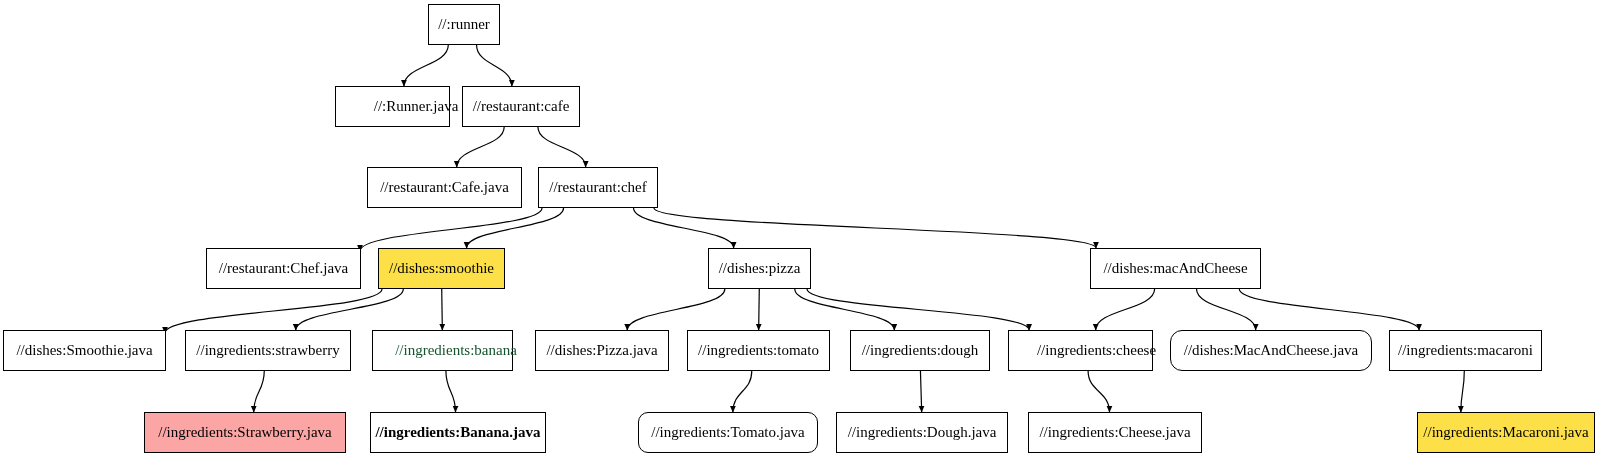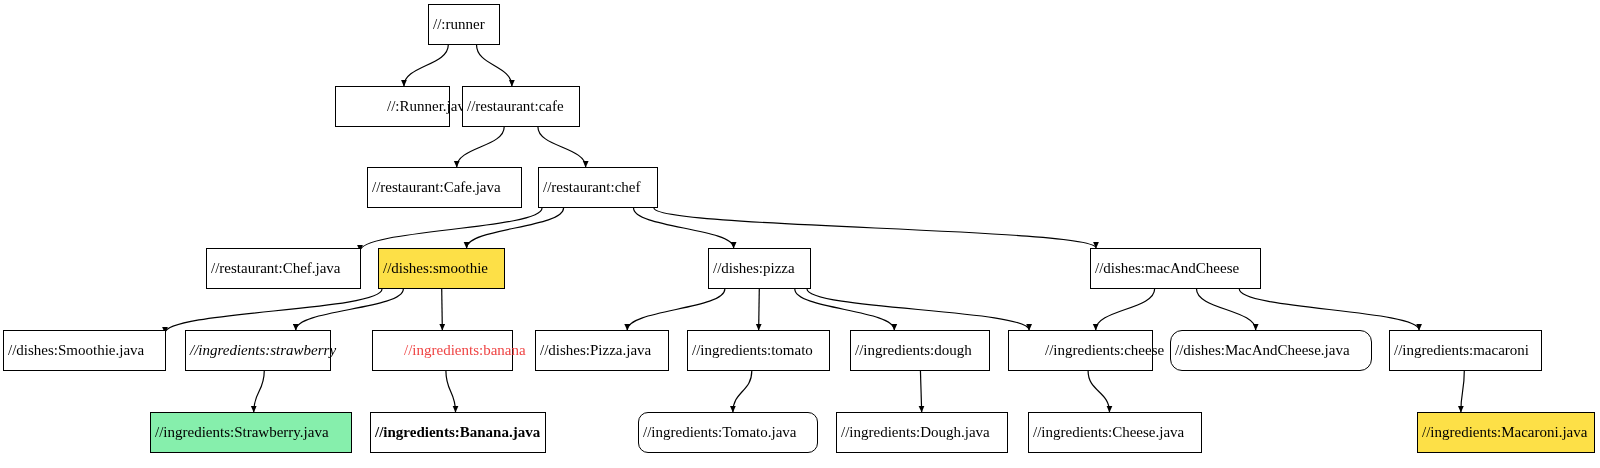--- a/index.html
+++ b/index.html
@@ -30,21 +30,21 @@
     width: 1600px;
     height: 468px;
   }
   .graph-node {
     position: absolute;
     box-sizing: border-box;
     border: 1px solid #000000;
     background: #ffffff;
     display: flex;
     align-items: center;
-    justify-content: flex-start;
+    justify-content: center;
     font-size: 15px;
     color: #000000;
     line-height: 1;
     white-space: nowrap;
     letter-spacing: 0px;
   }
   .node-label {
     display: block;
     padding: 0 4px;
   }
@@ -108,45 +108,45 @@
       </div>
       <div class="graph-node" style="left: 708px; top: 248px; width: 103px; height: 41px; border-color: rgb(0, 0, 0); background: rgb(255, 255, 255); color: rgb(0, 0, 0);">
         <span class="node-label">//dishes:pizza</span>
       </div>
       <div class="graph-node" style="left: 1090px; top: 248px; width: 171px; height: 41px; border-color: rgb(0, 0, 0); background: rgb(255, 255, 255); color: rgb(0, 0, 0);">
         <span class="node-label">//dishes:macAndCheese</span>
       </div>
       <div class="graph-node" style="left: 3px; top: 330px; width: 163px; height: 41px; border-color: rgb(0, 0, 0); background: rgb(255, 255, 255); color: rgb(0, 0, 0);">
         <span class="node-label">//dishes:Smoothie.java</span>
       </div>
-      <div class="graph-node" style="left: 185px; top: 330px; width: 146px; height: 41px; border-color: rgb(0, 0, 0); background: rgb(255, 255, 255); color: rgb(0, 0, 0); font-style: italic;">
+      <div class="graph-node" style="left: 185px; top: 330px; width: 166px; height: 41px; border-color: rgb(0, 0, 0); background: rgb(255, 255, 255); color: rgb(0, 0, 0);">
         <span class="node-label">//ingredients:strawberry</span>
       </div>
-      <div class="graph-node" style="left: 372px; top: 330px; width: 141px; height: 41px; border-color: rgb(0, 0, 0); background: rgb(255, 255, 255); color: #ef4444; padding-left: 27px;">
+      <div class="graph-node" style="left: 372px; top: 330px; width: 141px; height: 41px; border-color: rgb(0, 0, 0); background: rgb(255, 255, 255); color: #14532d; padding-left: 27px;">
         <span class="node-label">//ingredients:banana</span>
       </div>
       <div class="graph-node" style="left: 535px; top: 330px; width: 134px; height: 41px; border-color: rgb(0, 0, 0); background: rgb(255, 255, 255); color: rgb(0, 0, 0);">
         <span class="node-label">//dishes:Pizza.java</span>
       </div>
       <div class="graph-node" style="left: 687px; top: 330px; width: 143px; height: 41px; border-color: rgb(0, 0, 0); background: rgb(255, 255, 255); color: rgb(0, 0, 0);">
         <span class="node-label">//ingredients:tomato</span>
       </div>
       <div class="graph-node" style="left: 850px; top: 330px; width: 140px; height: 41px; border-color: rgb(0, 0, 0); background: rgb(255, 255, 255); color: rgb(0, 0, 0);">
         <span class="node-label">//ingredients:dough</span>
       </div>
       <div class="graph-node" style="left: 1008px; top: 330px; width: 145px; height: 41px; border-color: rgb(0, 0, 0); background: rgb(255, 255, 255); color: rgb(0, 0, 0); padding-left: 32px;">
         <span class="node-label">//ingredients:cheese</span>
       </div>
       <div class="graph-node" style="left: 1170px; top: 330px; width: 202px; height: 41px; border-color: rgb(0, 0, 0); background: rgb(255, 255, 255); color: rgb(0, 0, 0); border-radius: 12px;">
         <span class="node-label">//dishes:MacAndCheese.java</span>
       </div>
       <div class="graph-node" style="left: 1389px; top: 330px; width: 153px; height: 41px; border-color: rgb(0, 0, 0); background: rgb(255, 255, 255); color: rgb(0, 0, 0);">
         <span class="node-label">//ingredients:macaroni</span>
       </div>
-      <div class="graph-node" style="left: 150px; top: 412px; width: 202px; height: 41px; border-color: rgb(0, 0, 0); background: #86efac; color: rgb(0, 0, 0);">
+      <div class="graph-node" style="left: 144px; top: 412px; width: 202px; height: 41px; border-color: rgb(0, 0, 0); background: #fca5a5; color: rgb(0, 0, 0);">
         <span class="node-label">//ingredients:Strawberry.java</span>
       </div>
       <div class="graph-node" style="left: 370px; top: 412px; width: 176px; height: 41px; border-color: rgb(0, 0, 0); background: rgb(255, 255, 255); color: rgb(0, 0, 0); font-weight: bold;">
         <span class="node-label">//ingredients:Banana.java</span>
       </div>
       <div class="graph-node" style="left: 638px; top: 412px; width: 180px; height: 41px; border-color: rgb(0, 0, 0); background: rgb(255, 255, 255); color: rgb(0, 0, 0); border-radius: 10px;">
         <span class="node-label">//ingredients:Tomato.java</span>
       </div>
       <div class="graph-node" style="left: 836px; top: 412px; width: 172px; height: 41px; border-color: rgb(0, 0, 0); background: rgb(255, 255, 255); color: rgb(0, 0, 0);">
         <span class="node-label">//ingredients:Dough.java</span>

